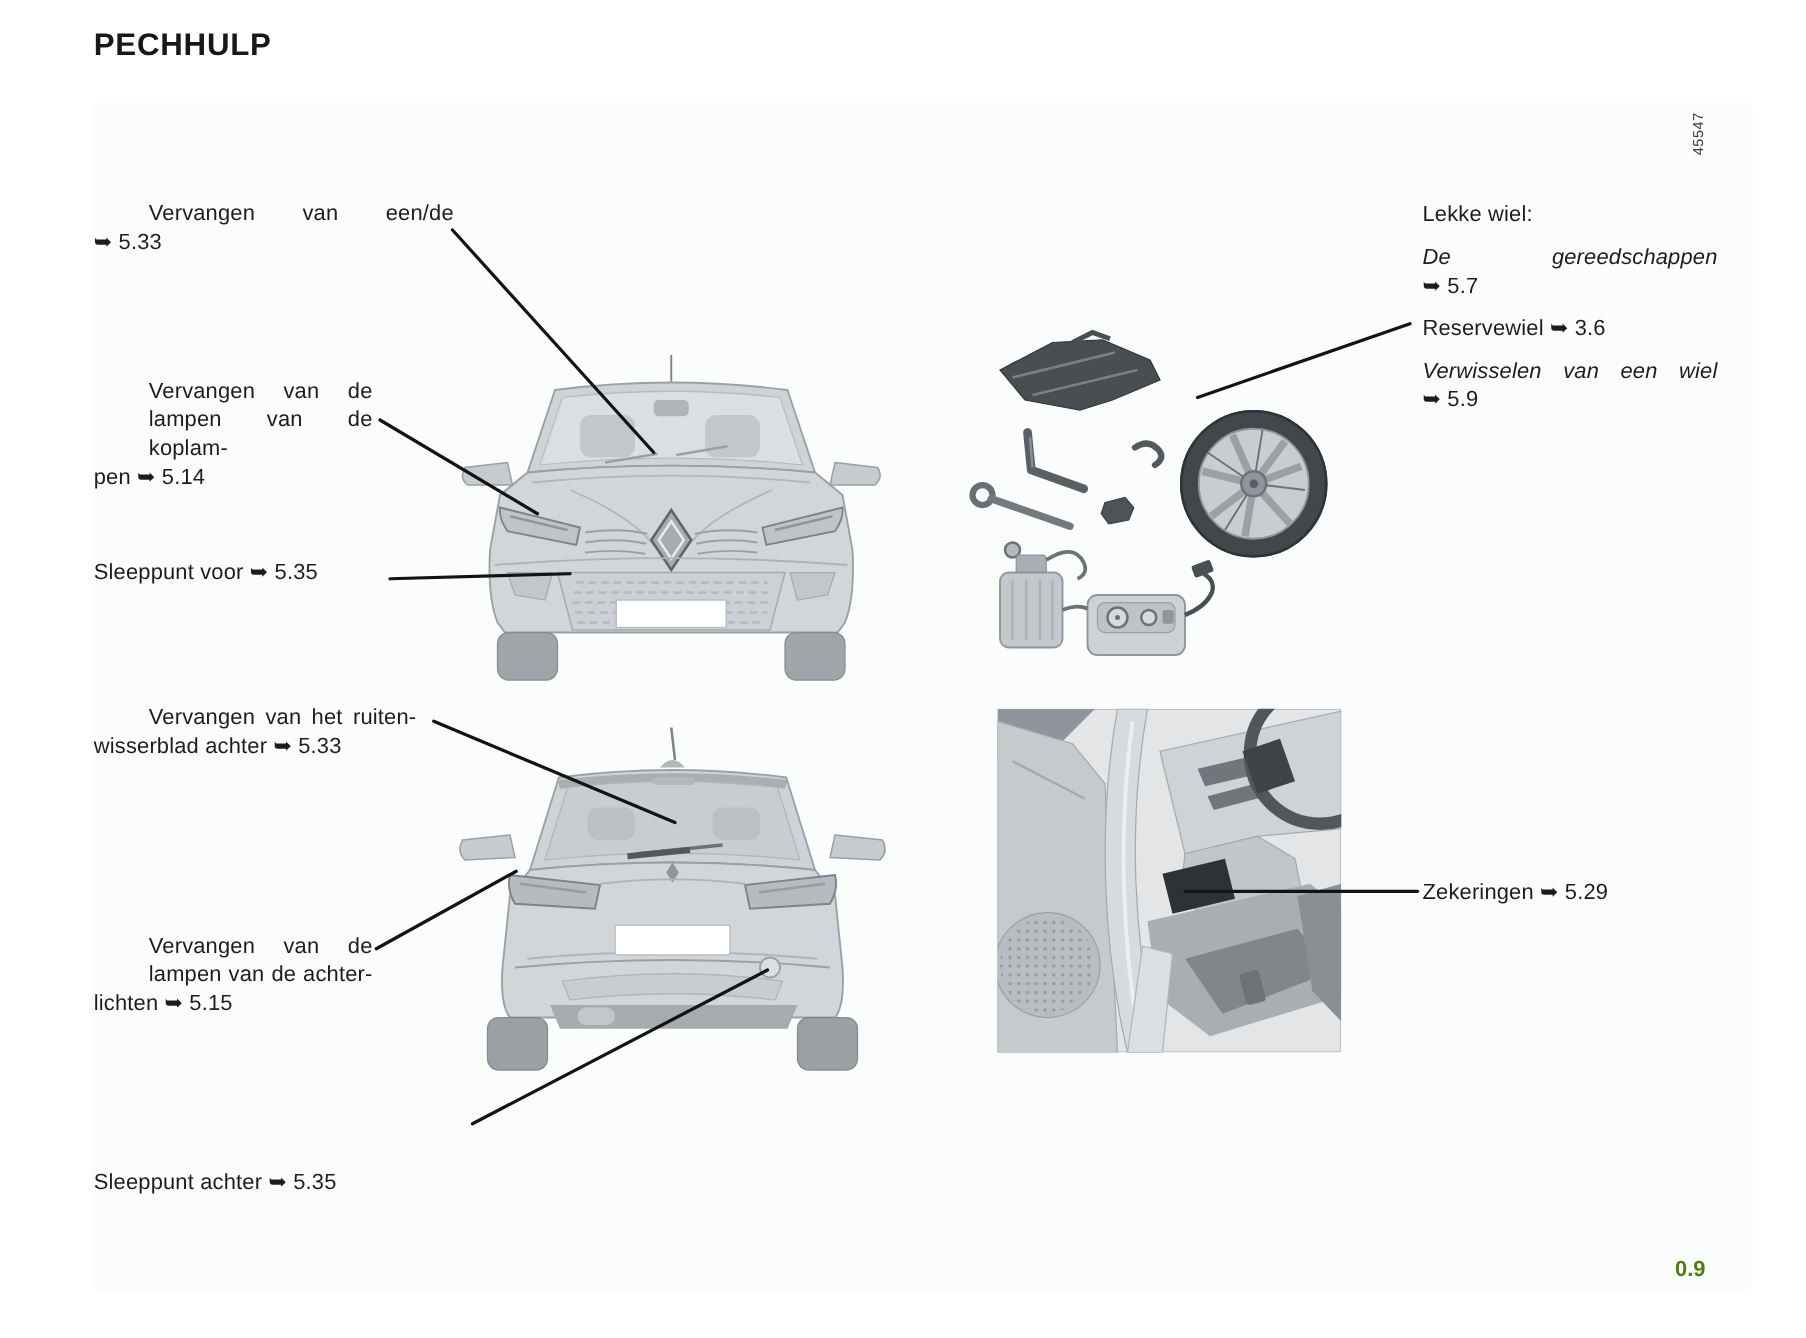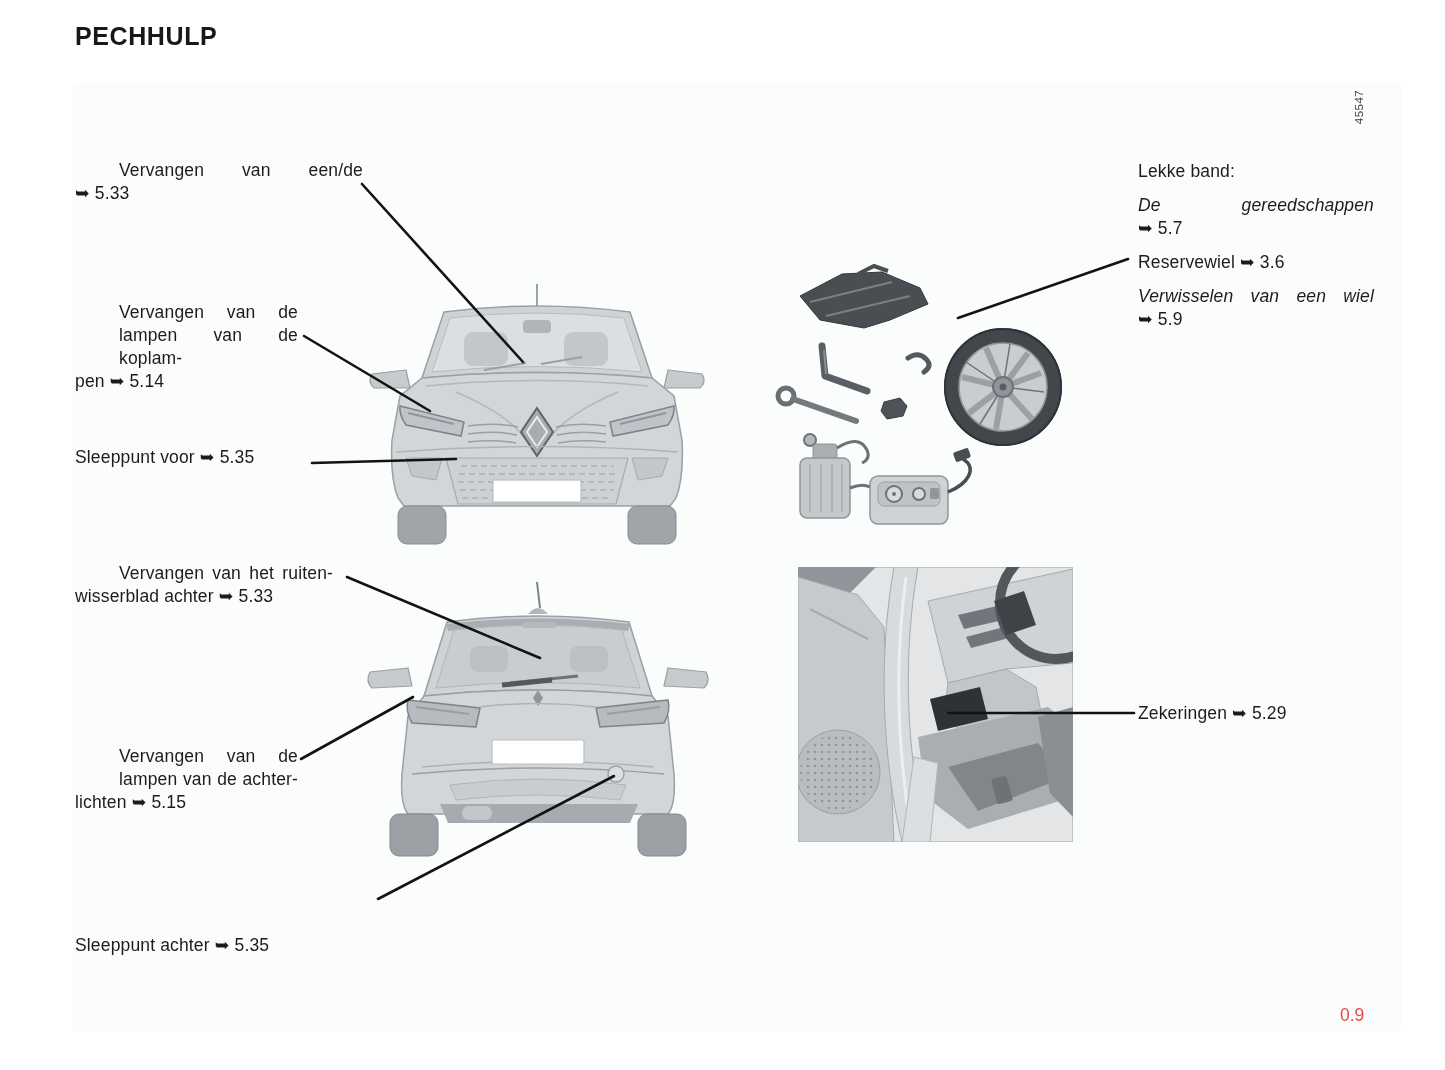--- a/index.html
+++ b/index.html
@@ -13,21 +13,21 @@
   }
   .title{
     position:absolute;left:75px;top:22px;font-size:25px;font-weight:bold;
     letter-spacing:.6px;color:#17181b;
   }
   .figure-code{
     position:absolute;left:1330px;top:100px;width:58px;height:14px;line-height:14px;
     transform:rotate(-90deg);font-size:11.5px;color:#3a3b3f;text-align:center;letter-spacing:.5px;
   }
   .page-number{
-    position:absolute;left:1340px;top:1005px;font-size:17.5px;color:#ef4444;
+    position:absolute;left:1340px;top:1005px;font-size:17.5px;color:#4d7c0f;font-weight:bold;
   }
   .callout{position:absolute;font-size:17.5px;line-height:23px;letter-spacing:.15px;}
   .callout .line{white-space:nowrap;}
   .callout .line.stretch{white-space:normal;text-align:justify;text-align-last:justify;margin-left:44px;}
   .rightcol{position:absolute;left:1138px;top:160px;width:236px;font-size:17.5px;line-height:23px;letter-spacing:.15px;}
   .rightcol .para{margin:0 0 11px 0;}
   .rightcol .line.stretch{text-align:justify;text-align-last:justify;font-style:italic;}
   .leaders{position:absolute;left:0;top:0;width:1445px;height:1070px;pointer-events:none;}
   .fig{position:absolute;}
   svg{display:block;}
@@ -67,21 +67,21 @@
     <div class="line stretch">Vervangen van de</div>
     <div class="line stretch">lampen van de achter-</div>
     <div class="line">lichten ➥ 5.15</div>
   </div>
 
   <div class="callout" style="left:75px;top:896px;margin-top:38px;">
     <div class="line">Sleeppunt achter ➥ 5.35</div>
   </div>
 
   <div class="rightcol">
-    <div class="para">Lekke band:</div>
+    <div class="para">Lekke wiel:</div>
     <div class="para">
       <div class="line stretch">De gereedschappen</div>
       <div class="line">➥ 5.7</div>
     </div>
     <div class="para">
       <div class="line">Reservewiel ➥ 3.6</div>
     </div>
     <div class="para">
       <div class="line stretch">Verwisselen van een wiel</div>
       <div class="line">➥ 5.9</div>

